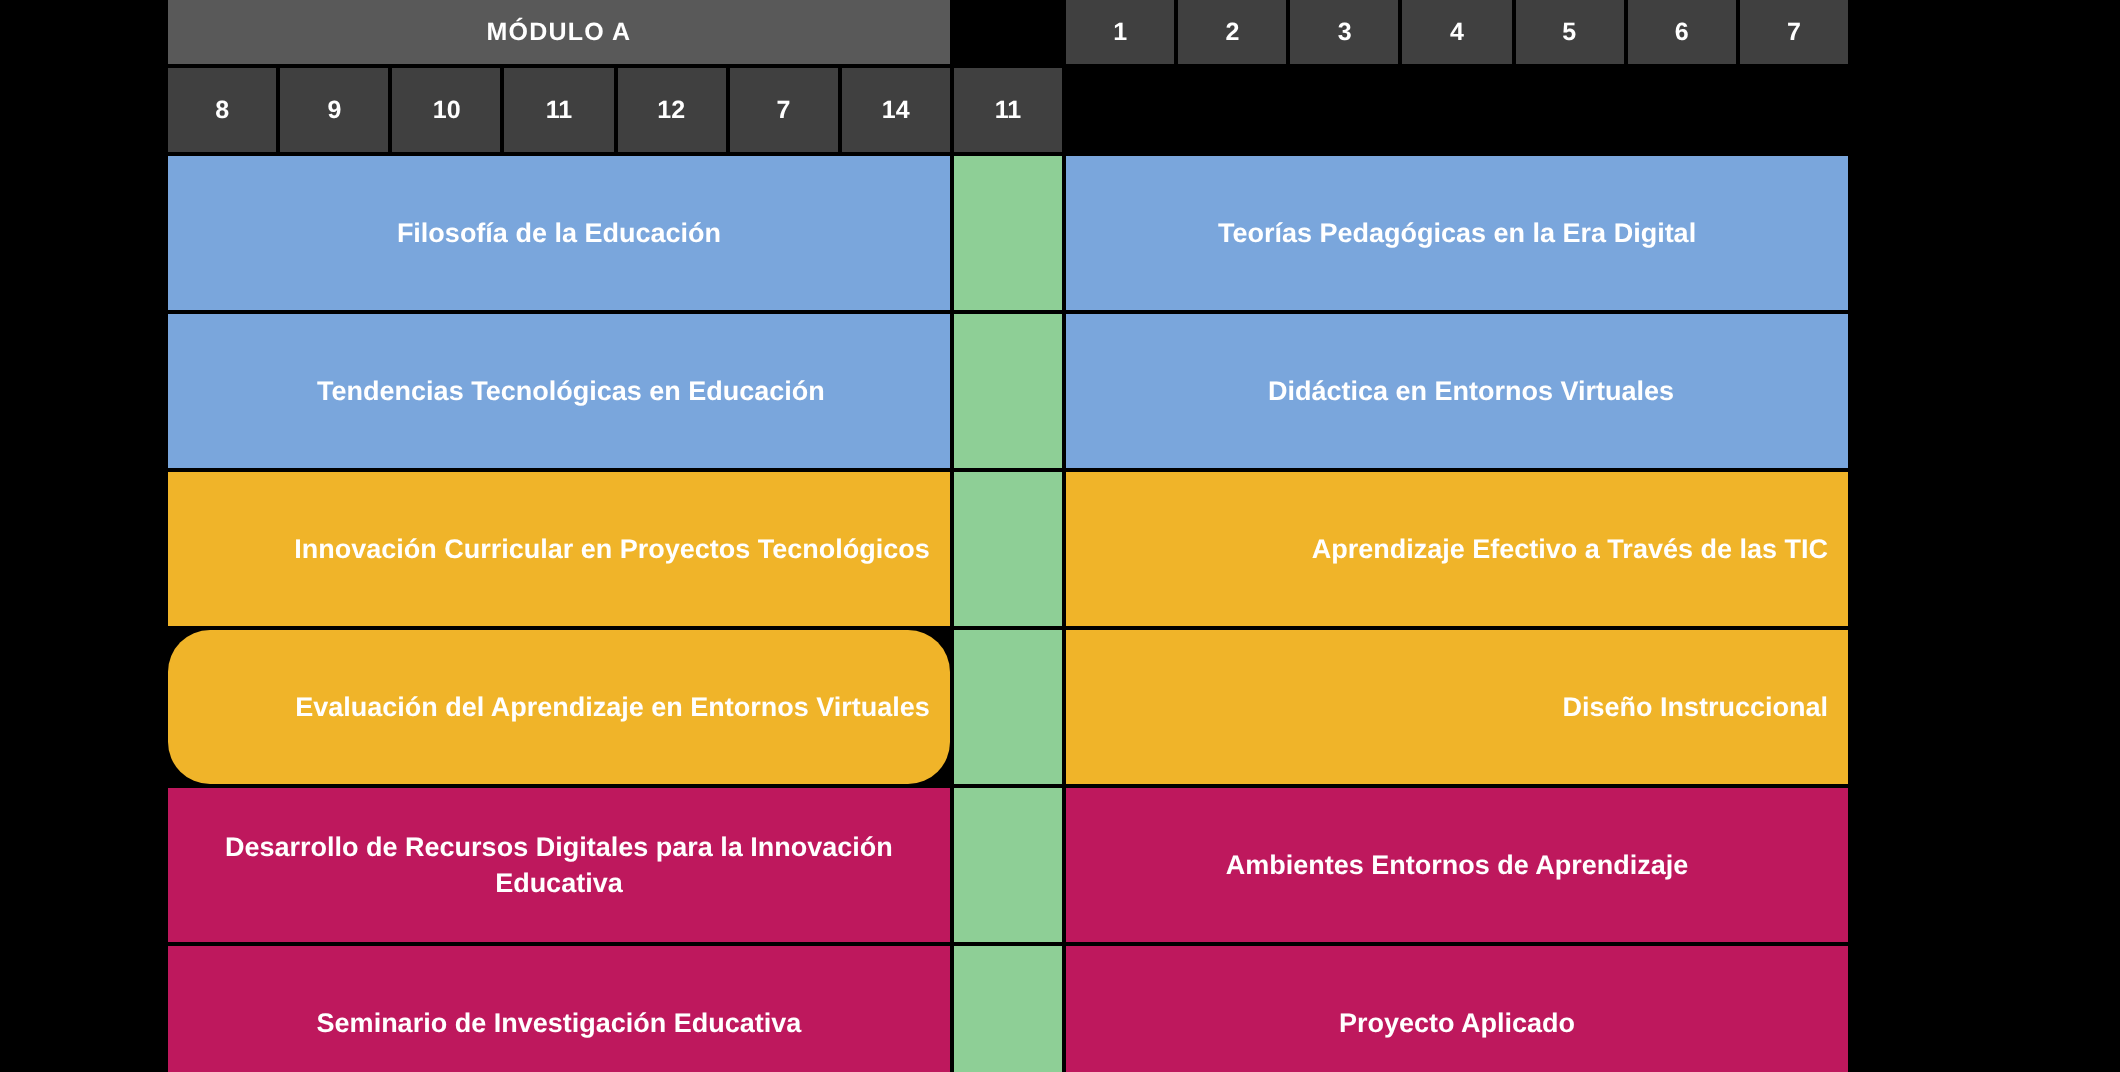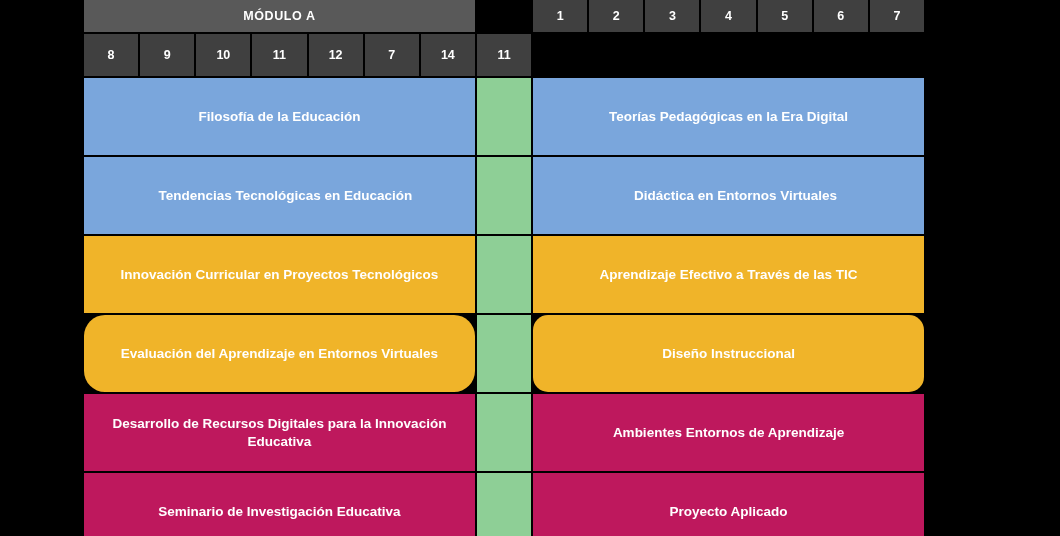--- a/index.html
+++ b/index.html
@@ -61,21 +61,21 @@
     align-items: center;
     justify-content: center;
     text-align: center;
     color: #ffffff;
     font-size: 13.5px;
     font-weight: bold;
     line-height: 1.28;
     padding: 4px 10px;
   }
   .c-blue { background: #7aa6dc; }
-  .c-yellow { background: #f0b429; }
+  .c-yellow { background: #f0b429; justify-content: flex-end; }
   .c-salmon { background: #be185d; }
   .c-green { background: #8ecf96; }
 </style>
 </head>
 <body>
 
 <div id="canvas">
   <div class="grid">
 
     <div class="mod-head" style="grid-column: 1 / span 7;">
@@ -158,21 +158,21 @@
     <div class="course c-yellow" style="grid-column: 9 / span 7;">
         <span>Aprendizaje Efectivo a Través de las TIC</span>
       </div>
 
     <div class="course c-yellow" style="grid-column: 1 / span 7; border-radius: 21px;">
         <span>Evaluación del Aprendizaje en Entornos Virtuales</span>
       </div>
     <div class="course c-green" style="grid-column: 8 / span 1;">
         <span></span>
       </div>
-    <div class="course c-yellow" style="grid-column: 9 / span 7; border-radius: 15px;">
+    <div class="course c-yellow" style="grid-column: 9 / span 7;">
         <span>Diseño Instruccional</span>
       </div>
 
     <div class="course c-salmon" style="grid-column: 1 / span 7;">
         <span>Desarrollo de Recursos Digitales para la Innovación Educativa</span>
       </div>
     <div class="course c-green" style="grid-column: 8 / span 1;">
         <span></span>
       </div>
     <div class="course c-salmon" style="grid-column: 9 / span 7;">

